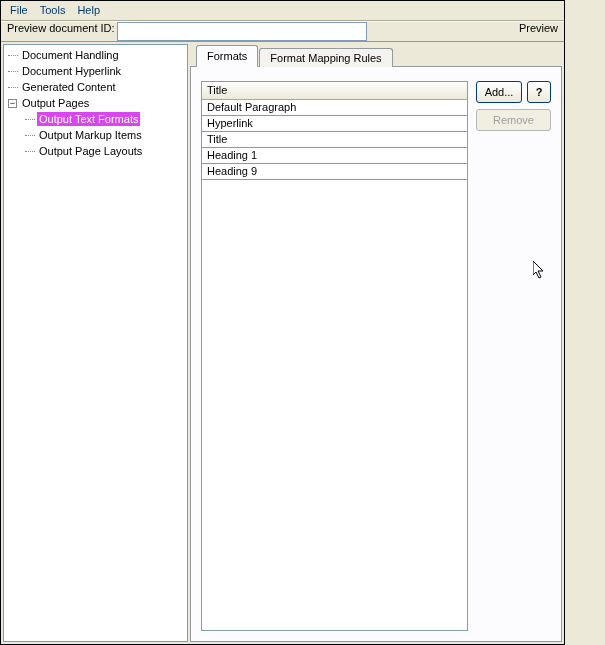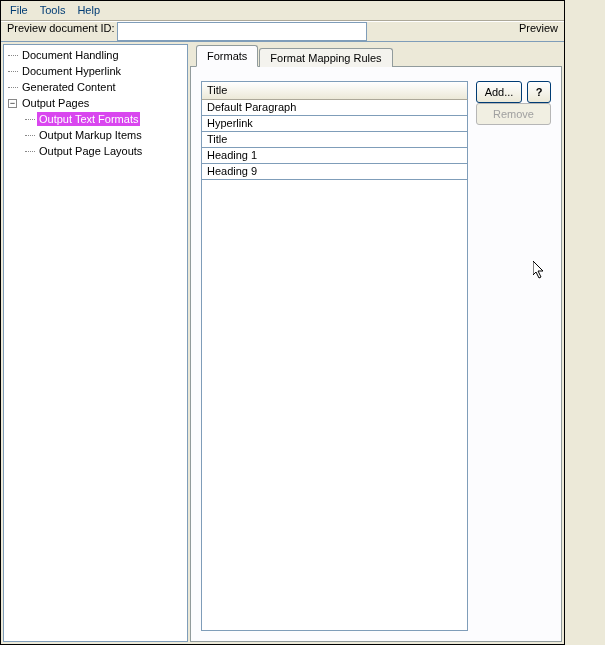--- a/index.html
+++ b/index.html
@@ -158,20 +158,21 @@
   .table-row {
     border-bottom: 1px solid #7f9db9;
     padding: 1px 5px;
     height: 16px;
     cursor: default;
   }
   .btn-col {
     width: 75px;
     display:flex;
     flex-direction:column;
+    gap:6px;
     align-items: stretch;
   }
   .btn-row-top {
     display:flex;
     gap:5px;
   }
   .btn {
     border: 1px solid #003c74;
     border-radius: 3px;
     background: linear-gradient(#fff,#ece9d8);

